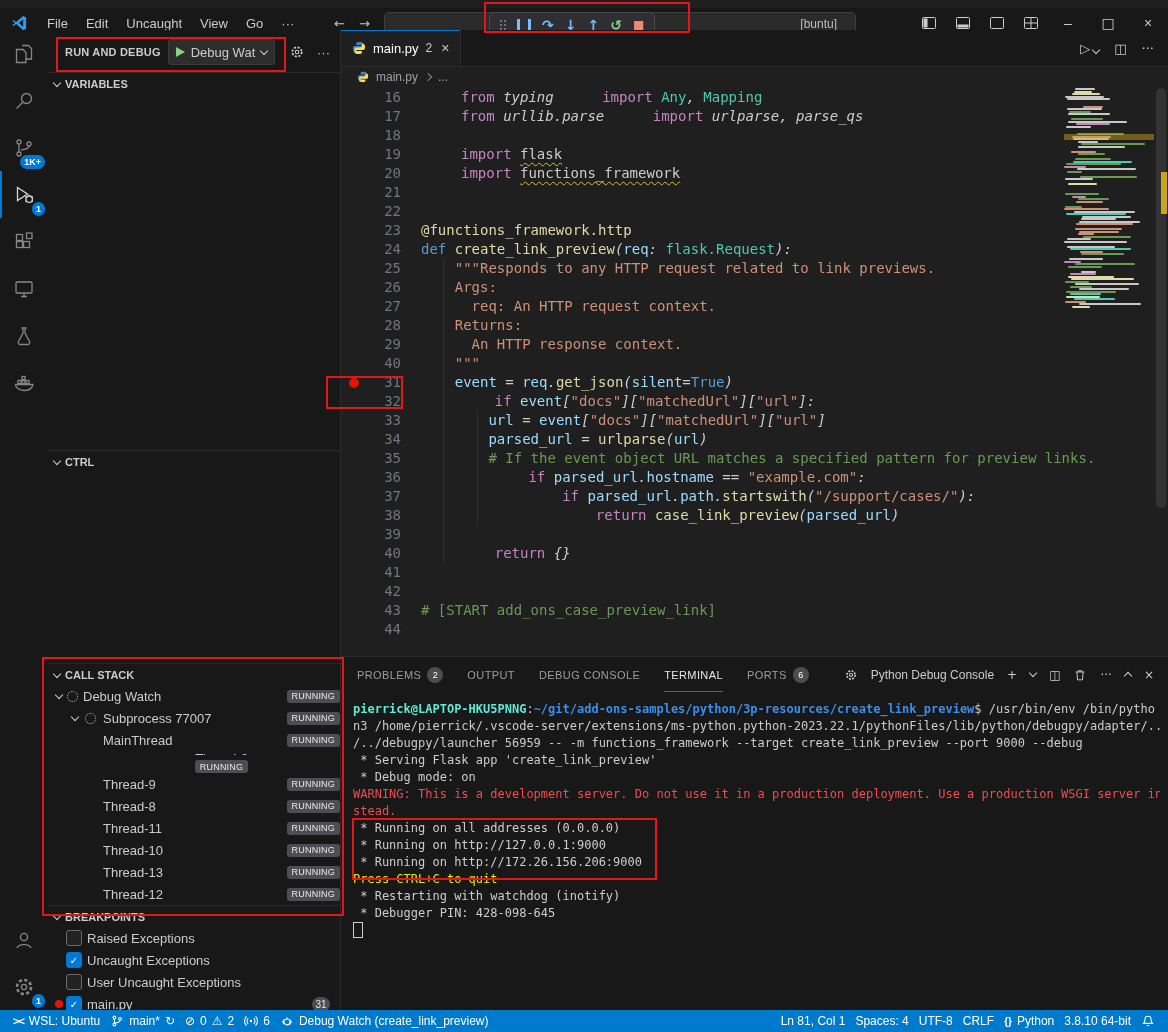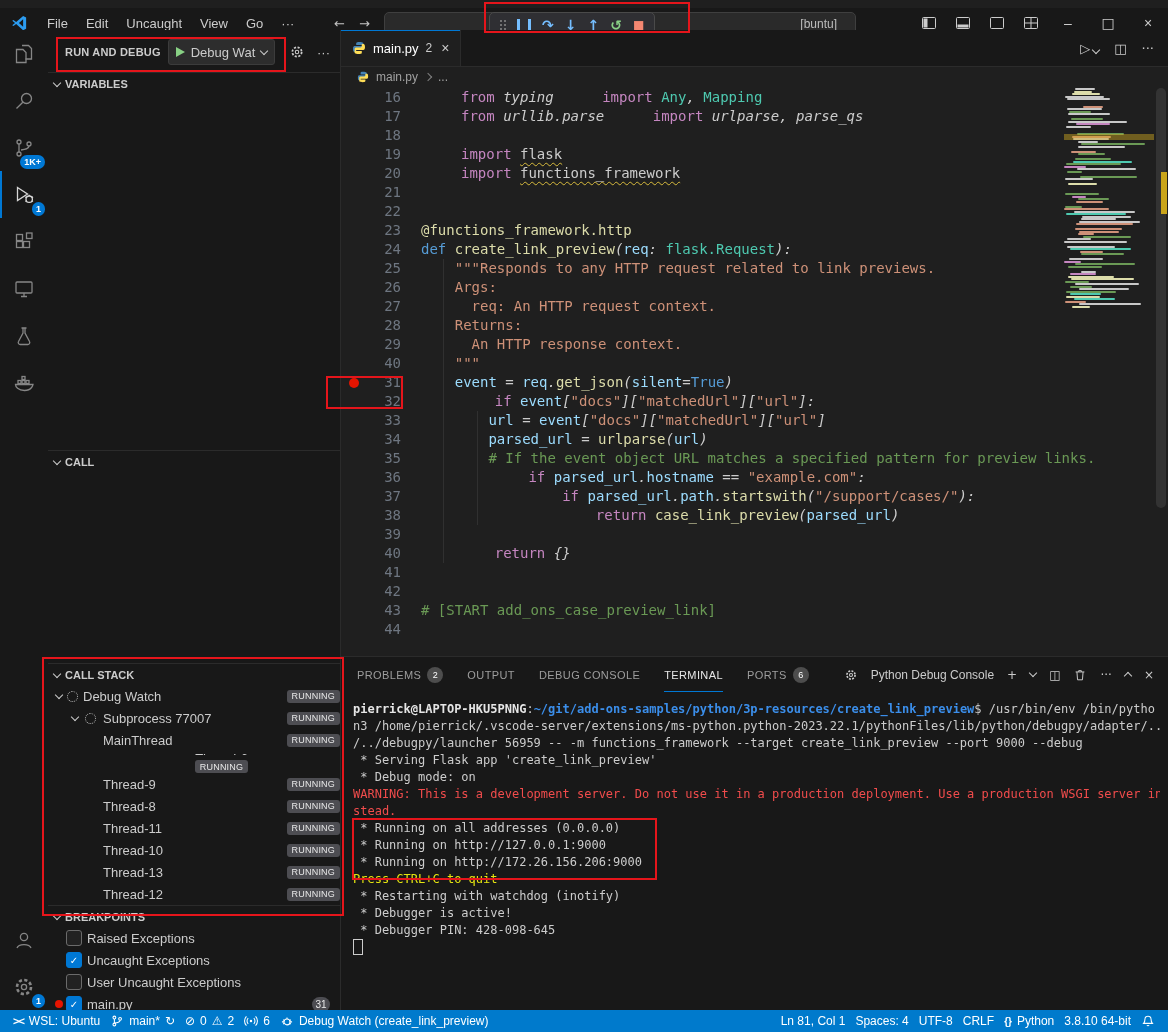--- a/index.html
+++ b/index.html
@@ -104,21 +104,21 @@
   .ptab{display:flex;align-items:center;gap:6px;margin-right:24px;height:35px;}
   .ptab.active{color:#e7e7e7;box-shadow:inset 0 -1px 0 #0078d4;}
   .pbadge{background:#4d4d4d;color:#fff;border-radius:50%;min-width:16px;height:16px;line-height:16px;
           text-align:center;font-size:9px;letter-spacing:0;}
   .pactions{margin-left:auto;display:flex;align-items:center;gap:13px;color:#ccc;padding-right:14px;
             font-size:12px;letter-spacing:0;font-family:"DejaVu Sans",sans-serif;}
   .pactions .plabel{font-family:"Liberation Sans",sans-serif;}
   .term{position:absolute;top:44px;left:12px;right:8px;bottom:0;font-family:"DejaVu Sans Mono",monospace;
         font-size:12px;line-height:17px;color:#ccc;overflow:hidden;}
   .trow{white-space:pre;height:17px;}
-  .tg{color:#e5e5e5;font-weight:bold;}.tb{color:#3b8eea;font-weight:bold;}
+  .tg{color:#5eead4;font-weight:bold;}.tb{color:#3b8eea;font-weight:bold;}
   .tr{color:#f14c4c;}.ty{color:#e5e510;}.tf{color:#cccccc;}
   .tcursor{display:inline-block;width:8px;height:14px;border:1px solid #cccccc;vertical-align:-2px;}
 
   
   .status{position:absolute;left:0;right:0;bottom:0;height:22px;background:#007acc;color:#ffffff;
           display:flex;align-items:center;font-size:12px;padding:0 8px;}
   .sitem{display:flex;align-items:center;gap:5px;padding:0 5px;height:22px;white-space:nowrap;}
   .sitem svg{stroke:#fff;fill:none;stroke-width:1.2;}
   .sright{margin-left:auto;display:flex;align-items:center;}
   .remico{letter-spacing:-1px;font-weight:bold;font-size:11px;}
@@ -273,21 +273,21 @@
       </div>
     </div>
 
     <div class="sect" style="top:42px">
       <span class="cv cv-down"></span>
       <span>VARIABLES</span>
     </div>
 
     <div class="sect" style="top:420px">
       <span class="cv cv-down"></span>
-      <span>CALL</span>
+      <span>CTRL</span>
     </div>
 
     <div class="sect" style="top:633px">
       <span class="cv cv-down"></span>
       <span>CALL STACK</span>
     </div>
     <div class="rows" style="top:655px">
         <div class="srow" style="padding-left: 8px;">
           <span class="cv cv-down"></span>
           <span class="minigear"></span>
@@ -647,21 +647,20 @@
         <div class="trow"><span class="tf">/../debugpy/launcher 56959 -- -m functions_framework --target create_link_preview --port 9000 --debug</span></div>
         <div class="trow"><span class="tf"> * Serving Flask app 'create_link_preview'</span></div>
         <div class="trow"><span class="tf"> * Debug mode: on</span></div>
         <div class="trow"><span class="tr">WARNING: This is a development server. Do not use it in a production deployment. Use a production WSGI server in</span></div>
         <div class="trow"><span class="tr">stead.</span></div>
         <div class="trow"><span class="tf"> * Running on all addresses (0.0.0.0)</span></div>
         <div class="trow"><span class="tf"> * Running on http://127.0.0.1:9000</span></div>
         <div class="trow"><span class="tf"> * Running on http://172.26.156.206:9000</span></div>
         <div class="trow"><span class="ty">Press CTRL+C to quit</span></div>
         <div class="trow"><span class="tf"> * Restarting with watchdog (inotify)</span></div>
-        <div class="trow"><span class="tf"> * Debugger is active!</span></div>
         <div class="trow"><span class="tf"> * Debugger PIN: 428-098-645</span></div>
         <div class="trow"><span class="tcursor"></span></div>
       </div>
   </div>
 
   <div class="status">
     <div class="sitem">
       <span class="remico">&gt;&lt;</span>
       <span>WSL: Ubuntu</span>
     </div>

